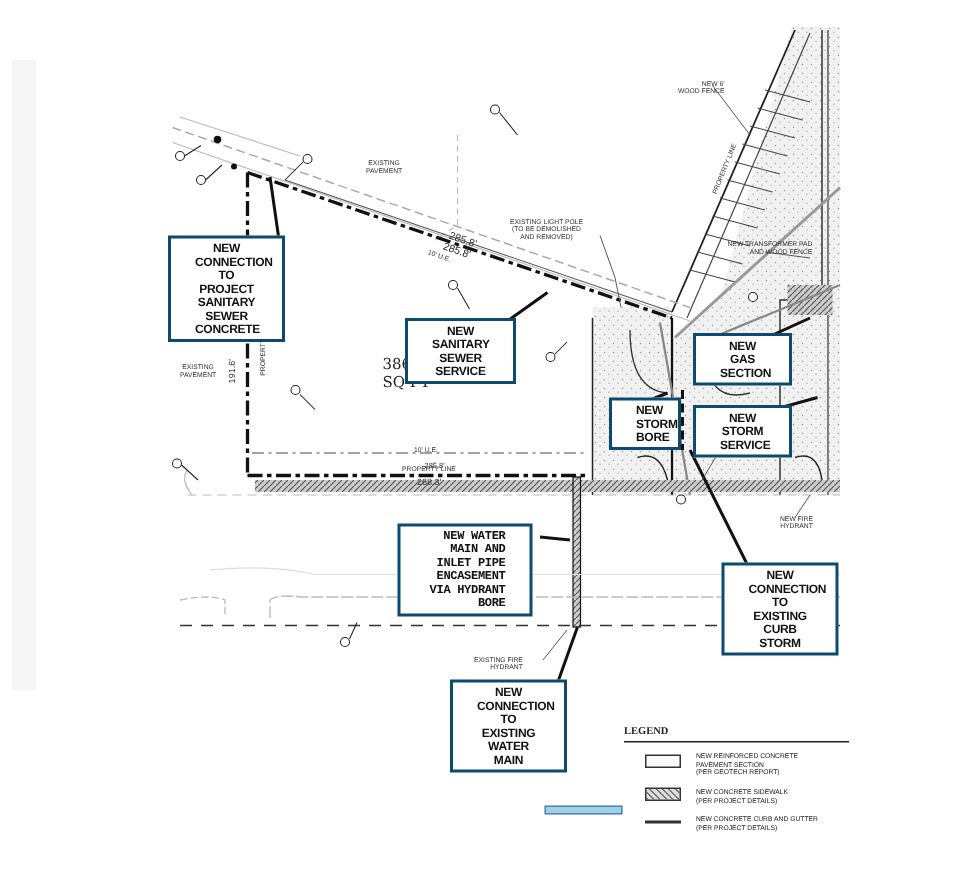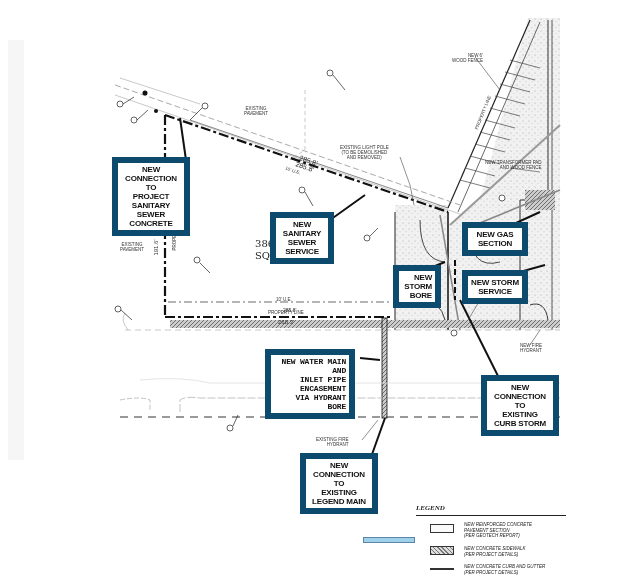--- a/index.html
+++ b/index.html
@@ -1,22 +1,22 @@
 <!DOCTYPE html>
 <html><head>
 <meta charset="utf-8">
 <style>
   html,body{margin:0;padding:0;background:#fff;}
   body{width:640px;height:588px;position:relative;overflow:hidden;font-family:"Liberation Sans",sans-serif;}
   svg#plan{position:absolute;left:0;top:0;}
-  .callout{position:absolute;border:6px solid #0c4a6e;background:#fff;font-family:"Liberation Sans",sans-serif;font-weight:bold;font-size:8px;line-height:9px;color:#111;text-align:center;padding:2px 3px;box-sizing:border-box;letter-spacing:-0.2px;}
+  .callout{position:absolute;border:2px solid #0c4a6e;background:#fff;font-family:"Liberation Sans",sans-serif;font-weight:bold;font-size:8px;line-height:9px;color:#111;text-align:center;padding:2px 16px;box-sizing:border-box;letter-spacing:-0.2px;}
   .callout.right{text-align:right;}
   .small{position:absolute;font-family:"Liberation Sans",sans-serif;font-size:4.5px;line-height:5px;color:#333;text-transform:uppercase;}
   .area{position:absolute;font-family:"DejaVu Serif",serif;font-size:10px;line-height:12px;color:#222;text-align:center;}
-  .legend{position:absolute;left:416px;top:504px;width:190px;font-style:italic;}
+  .legend{position:absolute;left:416px;top:483px;width:190px;}
   .legend-title{font-family:"Liberation Serif",serif;font-size:7px;font-weight:bold;color:#222;border-bottom:1.5px solid #222;padding-bottom:3px;width:150px;}
   .legend-item{position:absolute;left:0;width:190px;height:20px;}
   .legend-swatch{position:absolute;left:14px;width:24px;height:9px;box-sizing:border-box;}
   .legend-text{position:absolute;left:48px;font-size:4.5px;line-height:5.5px;color:#222;text-transform:uppercase;}
   .blue-bar{position:absolute;left:363px;top:537px;width:52px;height:6px;background:#9fd0ea;border:1px solid #5b86a8;box-sizing:border-box;}
 </style>
 </head>
 <body>
 
 <svg id="plan" width="640" height="588" viewBox="0 0 640 588">
@@ -188,46 +188,46 @@
 <div class="area" style="left:255px;top:238px;">
   <div>38690</div>
   <div>SQ FT</div>
 </div>
 
 <div class="callout" style="left:112px;top:157px;width:78px;">
   <div>NEW CONNECTION TO</div>
   <div>PROJECT SANITARY</div>
   <div>SEWER CONCRETE</div>
 </div>
-<div class="callout" style="left:270px;top:212px;width:64px;">
+<div class="callout" style="left:270px;top:212px;width:74px;">
   <div>NEW SANITARY</div>
   <div>SEWER SERVICE</div>
 </div>
 <div class="callout" style="left:462px;top:222px;width:66px;">
   <div>NEW GAS SECTION</div>
 </div>
-<div class="callout right" style="left:393px;top:265px;width:48px;">
+<div class="callout right" style="left:406px;top:265px;width:48px;">
   <div>NEW STORM</div>
   <div>BORE</div>
 </div>
 <div class="callout" style="left:462px;top:270px;width:66px;">
   <div>NEW STORM SERVICE</div>
 </div>
 <div class="callout right" style="left:265px;top:349px;width:90px;font-family:Liberation Mono, monospace;">
   <div>NEW WATER MAIN AND</div>
   <div>INLET PIPE ENCASEMENT</div>
   <div>VIA HYDRANT BORE</div>
 </div>
 <div class="callout" style="left:481px;top:375px;width:78px;">
   <div>NEW CONNECTION TO</div>
   <div>EXISTING CURB STORM</div>
 </div>
 <div class="callout" style="left:300px;top:453px;width:78px;">
   <div>NEW CONNECTION TO</div>
-  <div>EXISTING LEGEND MAIN</div>
+  <div>EXISTING WATER MAIN</div>
 </div>
 
 <div class="blue-bar"></div>
 
 <div class="legend">
   <div class="legend-title">LEGEND</div>
   <div class="legend-item" style="top:18px;">
     <div class="legend-swatch" style="top:2px;border:1.5px solid #333;background:#fafafa;"></div>
     <div class="legend-text" style="top:0;">
       <div>NEW REINFORCED CONCRETE</div>

